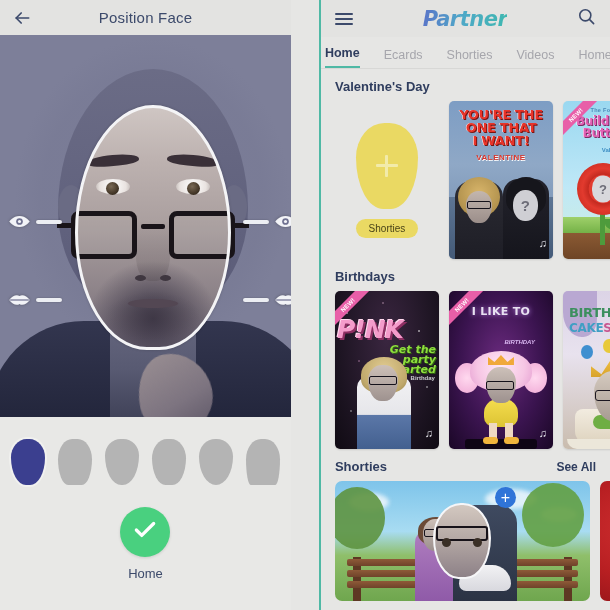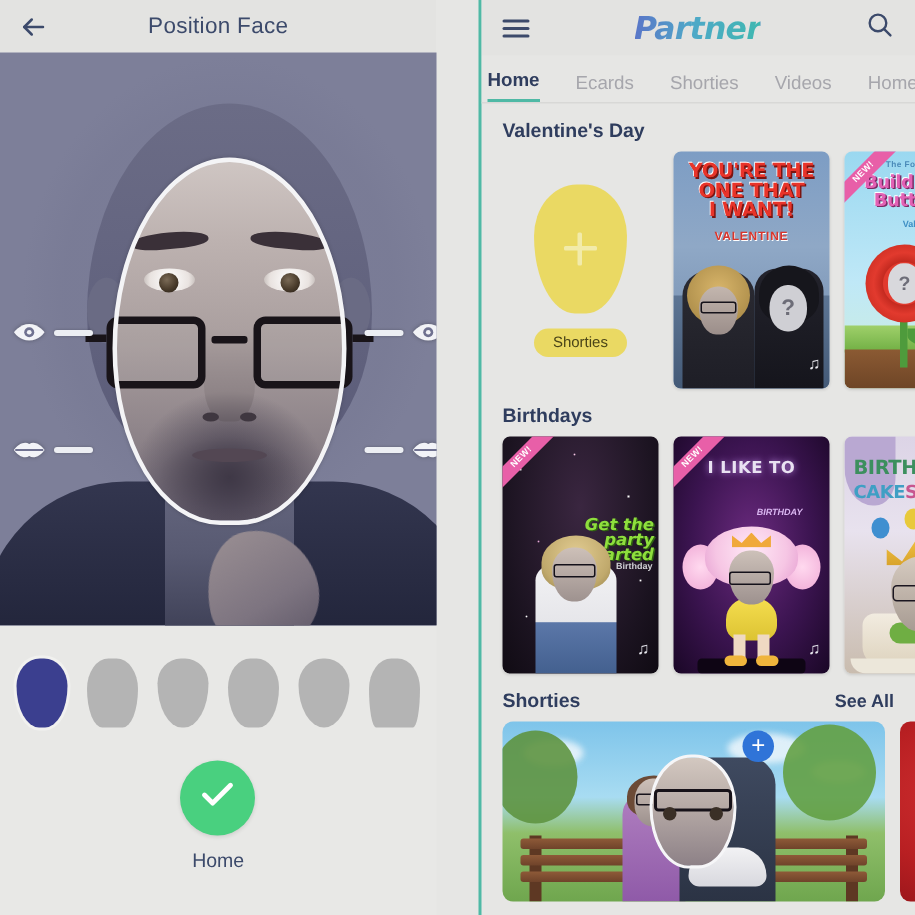--- a/index.html
+++ b/index.html
@@ -875,20 +875,21 @@
 
     <div class="section">
       <div class="section-head">
         <div class="section-title">Birthdays</div>
       </div>
       <div class="card-row">
 
         <div class="card b1">
           <div class="stars"></div>
           <div class="ribbon">NEW!</div>
+          <div class="pink">P!NK</div>
           <div class="party">Get the party started</div>
           <div class="bday2">Birthday</div>
           <div class="body-w"></div>
           <div class="hair-w"></div>
           <div class="face-w"></div>
           <div class="gl-w"></div>
           <div class="note">♫</div>
         </div>
 
         <div class="card b2">

